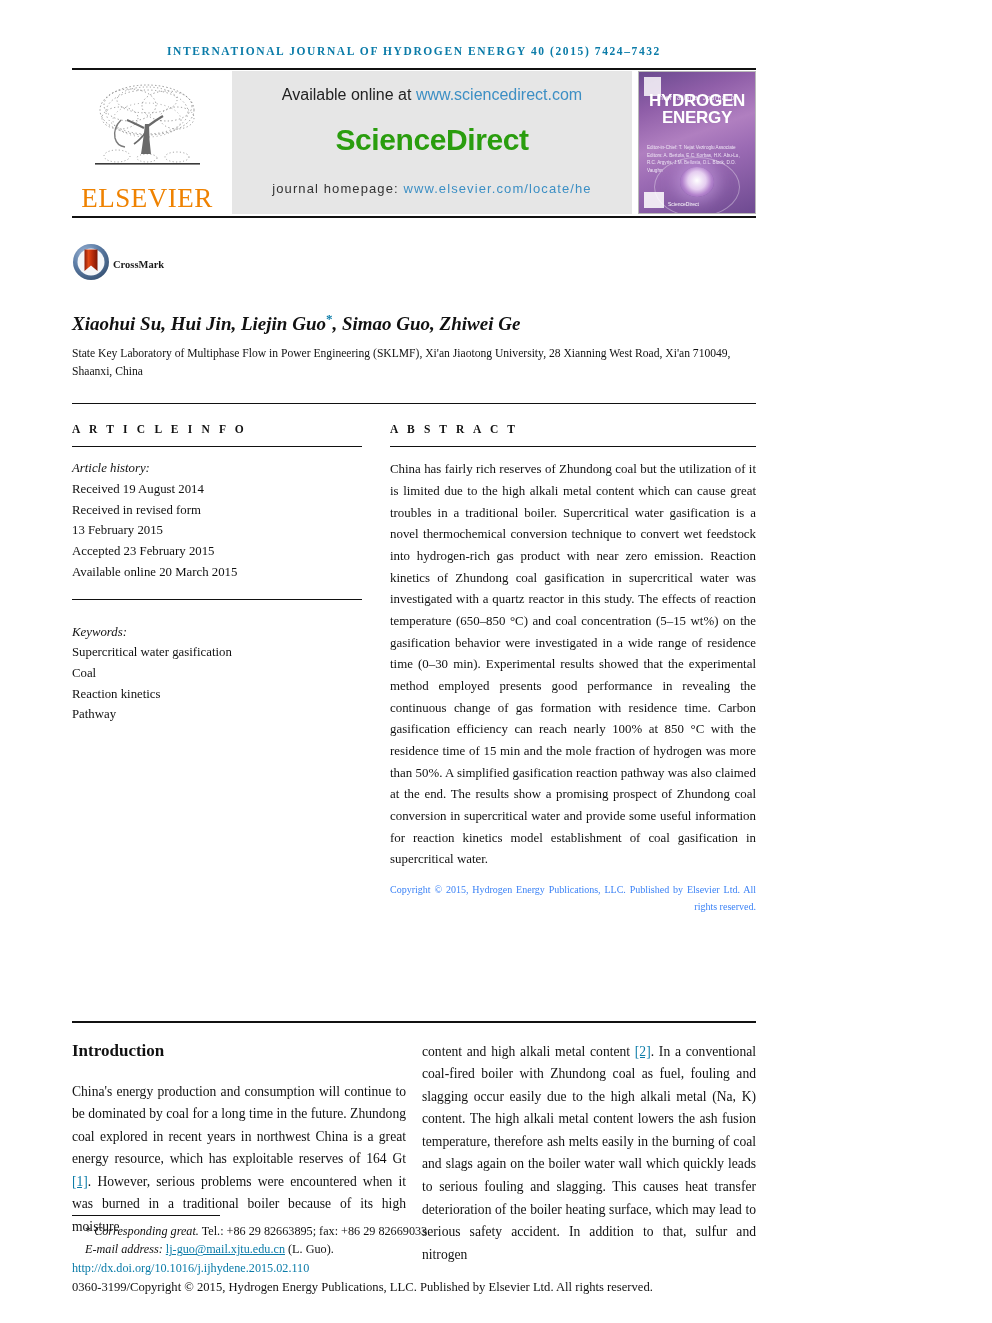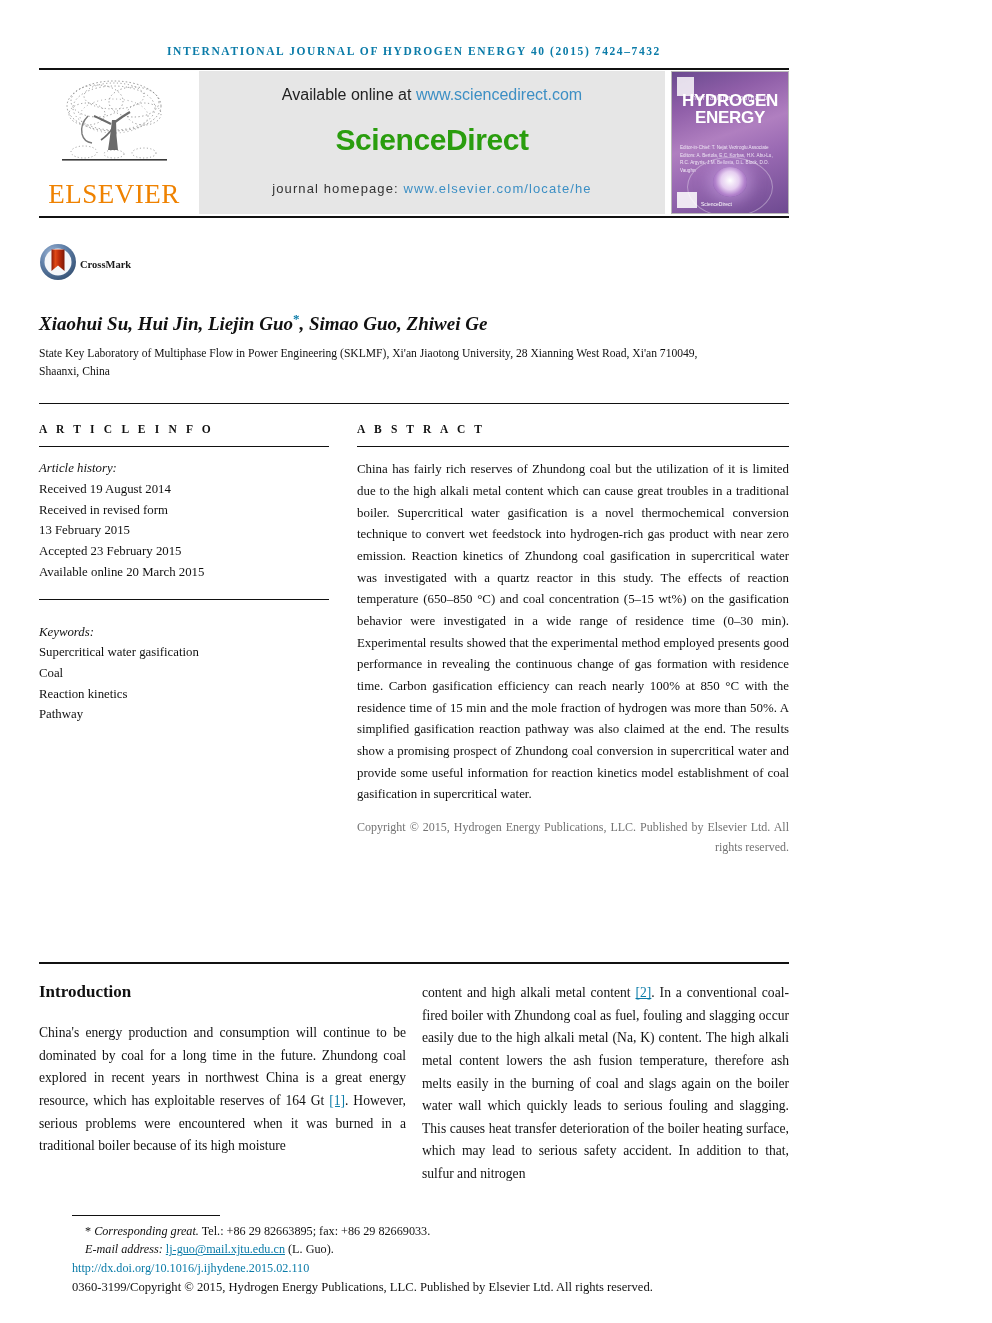--- a/index.html
+++ b/index.html
@@ -8,21 +8,21 @@
     background: #ffffff;
   }
   body {
     width: 992px; height: 1323px;
     position: relative;
     font-family: "Liberation Serif", serif;
     color: #000;
     overflow: hidden;
   }
 
-  .page { position: relative; width: 828px; height: 1323px; padding: 0 39px; }
+  .page { position: relative; width: 828px; height: 1323px; padding: 0 72px; }
 
   
   .runhead {
     text-align: center;
     color: #0a7ba8;
     font-family: "Liberation Serif", serif;
     font-size: 11.5px;
     letter-spacing: 1.6px;
     font-weight: bold;
     font-variant: small-caps;
@@ -41,21 +41,21 @@
     align-items: stretch;
     height: 143px;
     margin-top: 1px;
   }
   .elsevier-logo {
     width: 150px;
     flex: 0 0 150px;
     display: flex;
     flex-direction: column;
     align-items: center;
-    justify-content: center;
+    justify-content: flex-end;
     padding-bottom: 2px;
   }
   .tree-wrap { width: 125px; height: 104px; }
   .elsevier-word {
     font-family: "Liberation Serif", serif;
     font-size: 27px;
     letter-spacing: 0.5px;
     color: #ef8200;
     line-height: 1;
     margin-top: 1px;
@@ -232,25 +232,25 @@
     margin-top: 12px;
     font-family: "Liberation Serif", serif;
     font-size: 12.9px;
     line-height: 1.68;
     text-align: justify;
     color: #111;
   }
   .copyright {
     margin-top: 11px;
     font-family: "Liberation Serif", serif;
-    font-size: 12px;
+    font-size: 10px;
     line-height: 1.68;
     text-align: justify;
     text-align-last: right;
-    color: #737373;
+    color: #3b82f6;
   }
 
   
   .body-rule { border-top: 2.5px solid #111; margin-top: 105px; }
   .body-grid { display: flex; gap: 16px; margin-top: 18px; }
   .bcol { flex: 1 1 0; }
   .intro-head {
     font-family: "Liberation Serif", serif;
     font-weight: bold;
     font-size: 17px;

